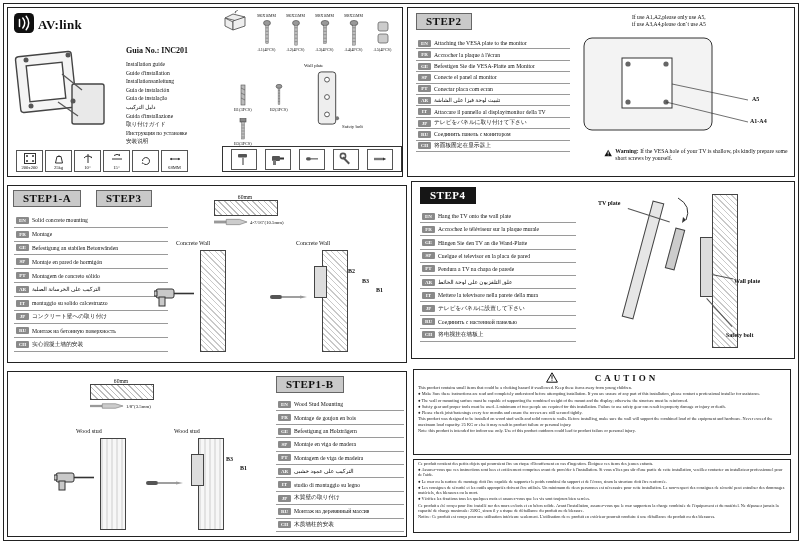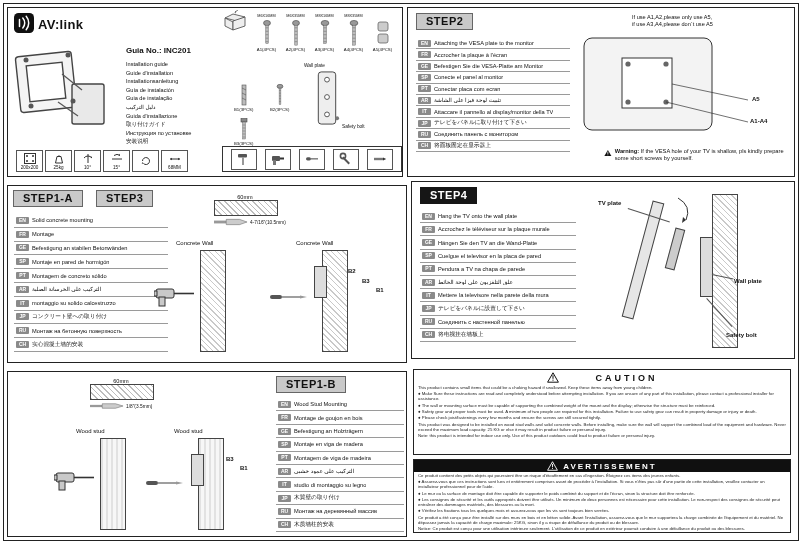--- a/index.html
+++ b/index.html
@@ -1,17 +1,17 @@
 <!DOCTYPE html>
 <html><head>
 <meta charset="utf-8">
 <style>
   html,body{margin:0;padding:0;background:#fff;}
   .sheet{position:relative;width:802px;height:544px;background:#fff;overflow:hidden;
-         font-family:Liberation Sans, sans-serif;color:#111;}
+         font-family:Liberation Serif, serif;color:#111;}
   .frame{position:absolute;left:3px;top:3px;right:3px;bottom:3px;border:1px solid #222;}
   .panel{position:absolute;border:1px solid #222;background:#fff;box-sizing:border-box;}
   .abs{position:absolute;}
   .step-hdr{position:absolute;background:#c9c9c9;border:1px solid #666;color:#111;font-weight:700;
             font-size:11px;line-height:15px;padding:0 9px;letter-spacing:.5px;}
   .step-hdr.dark{background:#161616;color:#fff;border-color:#161616;}
   .logo-text{font-size:13px;font-weight:700;letter-spacing:.3px;}
   .item-no{font-size:8px;font-weight:700;}
   .lang-lines .lang-line{font-size:5.6px;line-height:8.6px;white-space:nowrap;}
   .lang-list{position:absolute;display:flex;flex-direction:column;}
@@ -611,28 +611,20 @@
       <div class="fp-line">This product contains small items that could be a choking hazard if swallowed. Keep these items away from young children.</div>
           <div class="fp-line">● Make Sure these instructions are read and completely understood before attempting installation. If you are unsure of any part of this installation, please contact a professional installer for assistance.</div>
           <div class="fp-line">● The wall or mounting surface must be capable of supporting the combined weight of the mount and the display; otherwise the structure must be reinforced.</div>
           <div class="fp-line">● Safety gear and proper tools must be used. A minimum of two people are required for this installation. Failure to use safety gear can result in property damage or injury or death.</div>
           <div class="fp-line">● Please check joist/fastenings every few months and ensure the screws are still secured tightly.</div>
           <div class="fp-line">This product was designed to be installed on wood stud walls and solid concrete walls. Before installing, make sure the wall will support the combined load of the equipment and hardware. Never exceed the maximum load capacity: 25 KG or else it may result in product failure or personal injury.</div>
           <div class="fp-line">Note: this product is intended for indoor use only. Use of this product outdoors could lead to product failure or personal injury.</div>
         </div>
     </div>
     <div class="avt-box" style="left:2px;top:92px;width:378px;height:74px;">
-      <div class="avt-hdr">
-        <svg width="11" height="10" viewBox="0 0 12 11">
-            <path d="M6 0.8 L11.4 10.2 H0.6 Z" fill="none" stroke="#fff"></path>
-            <rect x="5.5" y="3.2" width="1" height="3.6" fill="#fff"></rect>
-            <rect x="5.5" y="7.6" width="1" height="1.1" fill="#fff"></rect>
-          </svg>
-        <span class="avt-title">AVERTISSEMENT</span>
-      </div>
       <div class="fineprint">
 
       <div class="fp-line">Ce produit contient des petits objets qui pourraient être un risque d'étouffement en cas d'ingestion. Éloignez ces items des jeunes enfants.</div>
           <div class="fp-line">● Assurez-vous que ces instructions sont lues et entièrement comprises avant de procéder à l'installation. Si vous n'êtes pas sûr d'une partie de cette installation, veuillez contacter un installateur professionnel pour de l'aide.</div>
           <div class="fp-line">● Le mur ou la surface de montage doit être capable de supporter le poids combiné du support et de l'écran, sinon la structure doit être renforcée.</div>
           <div class="fp-line">● Les consignes de sécurité et les outils appropriés doivent être utilisés. Un minimum de deux personnes est nécessaire pour cette installation. Le non-respect des consignes de sécurité peut entraîner des dommages matériels, des blessures ou la mort.</div>
           <div class="fp-line">● Vérifiez les fixations tous les quelques mois et assurez-vous que les vis sont toujours bien serrées.</div>
           <div class="fp-line">Ce produit a été conçu pour être installé sur des murs en bois et en béton solide. Avant l'installation, assurez-vous que le mur supportera la charge combinée de l'équipement et du matériel. Ne dépassez jamais la capacité de charge maximale: 25KG, sinon il y a risque de défaillance du produit ou de blessure.</div>
           <div class="fp-line">Notice: Ce produit est conçu pour une utilisation intérieure seulement. L'utilisation de ce produit en extérieur pourrait conduire à une défaillance du produit ou des blessures.</div>
         </div>

